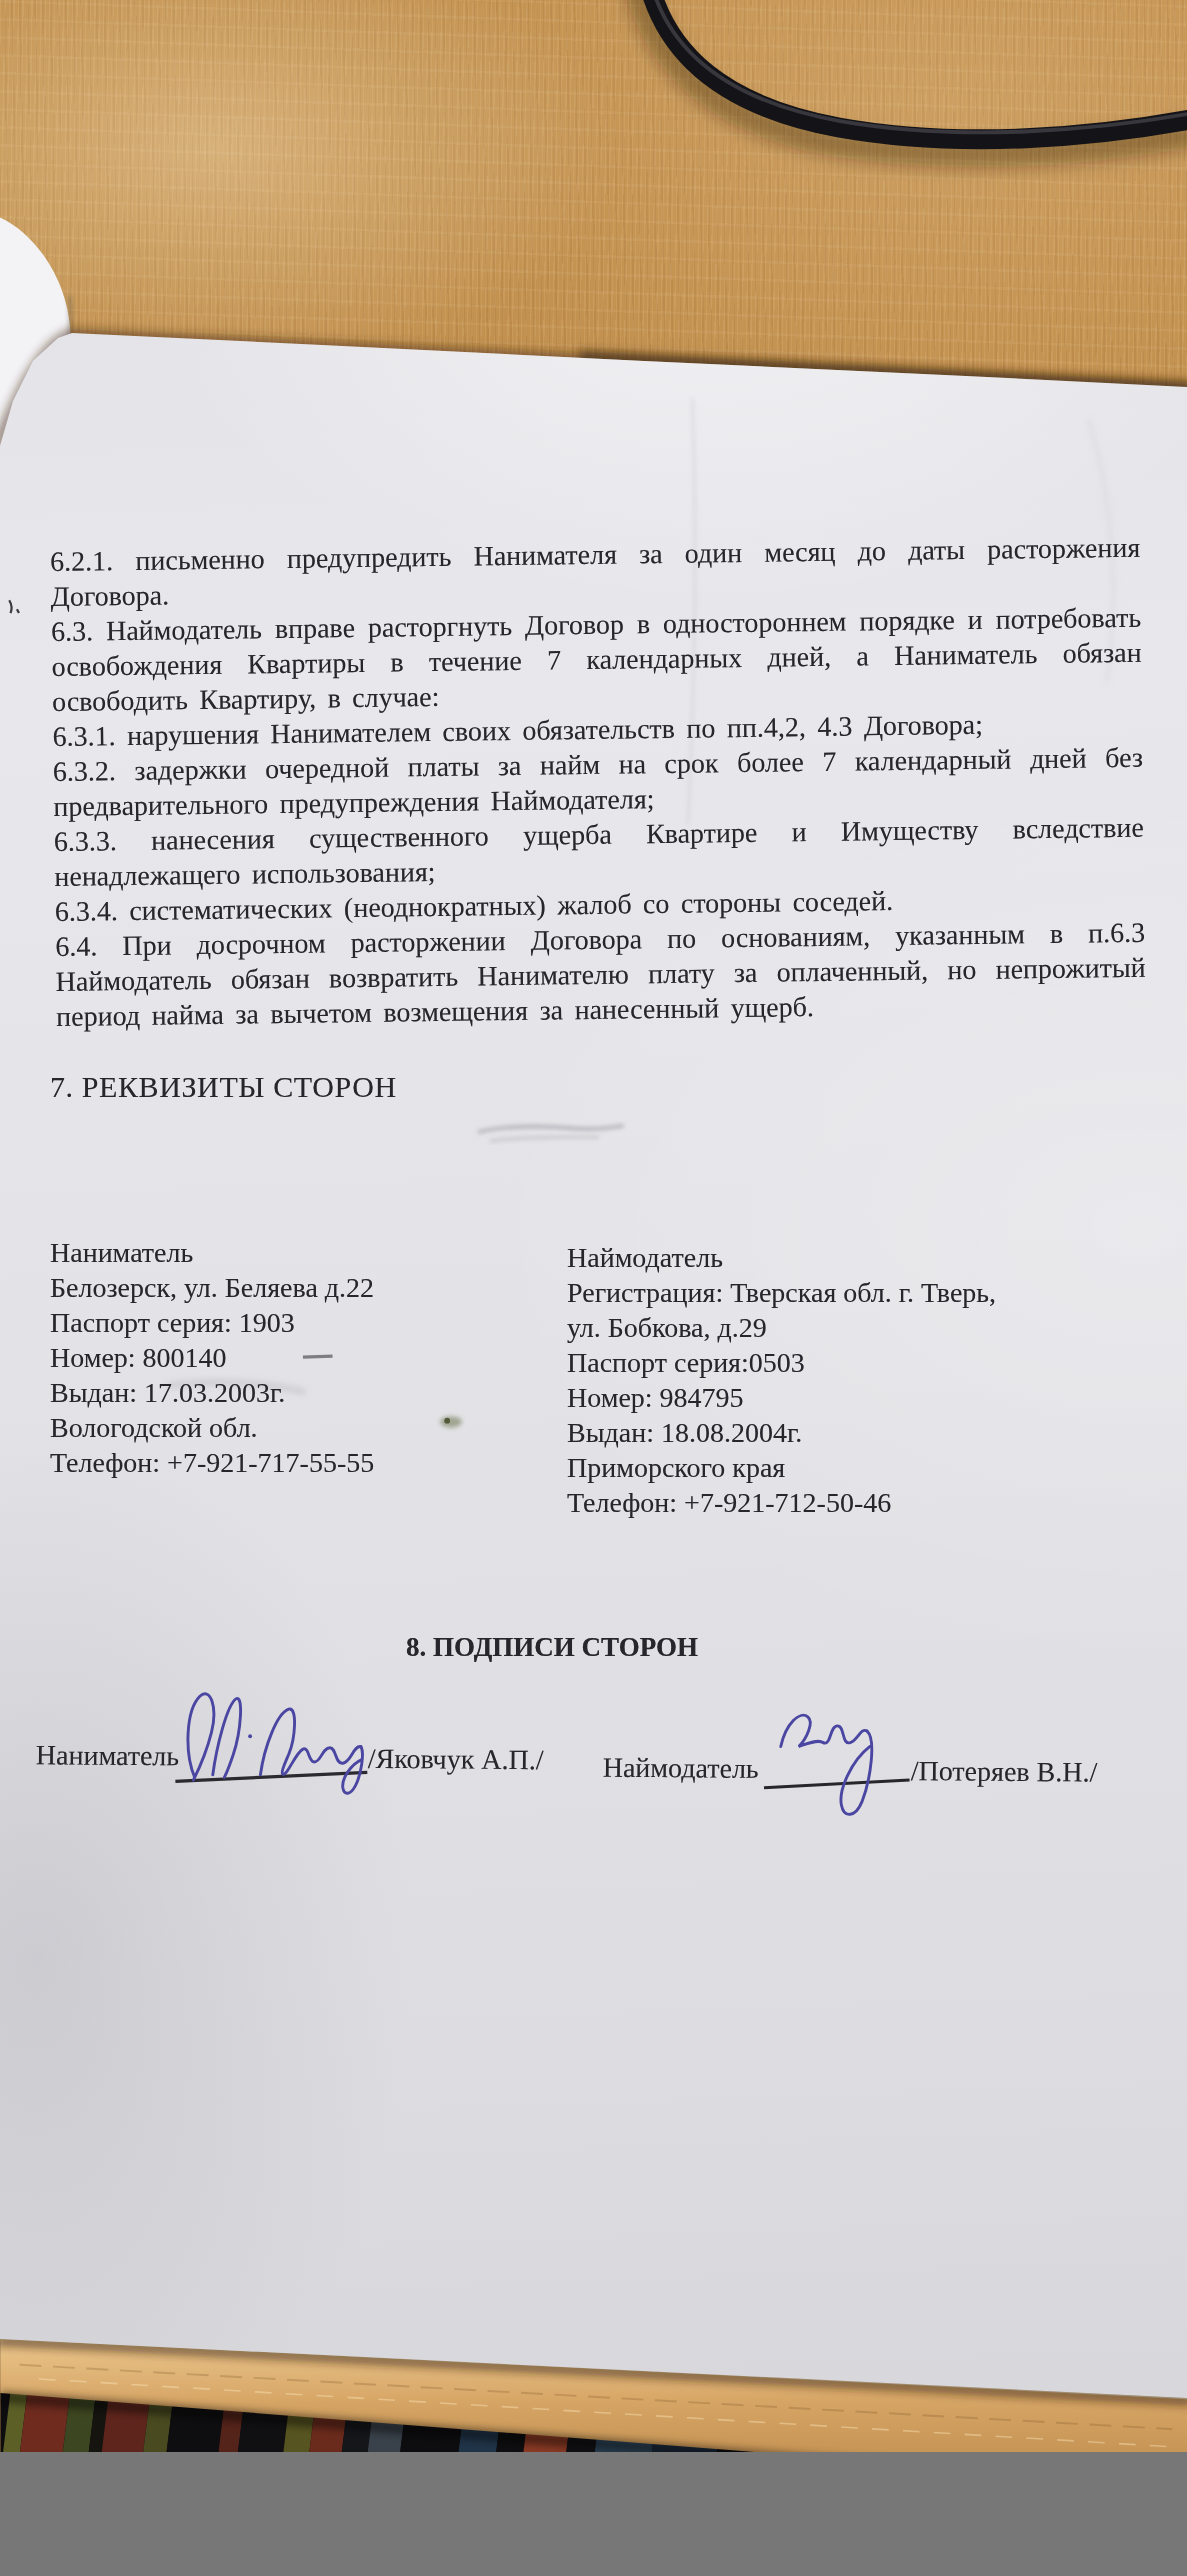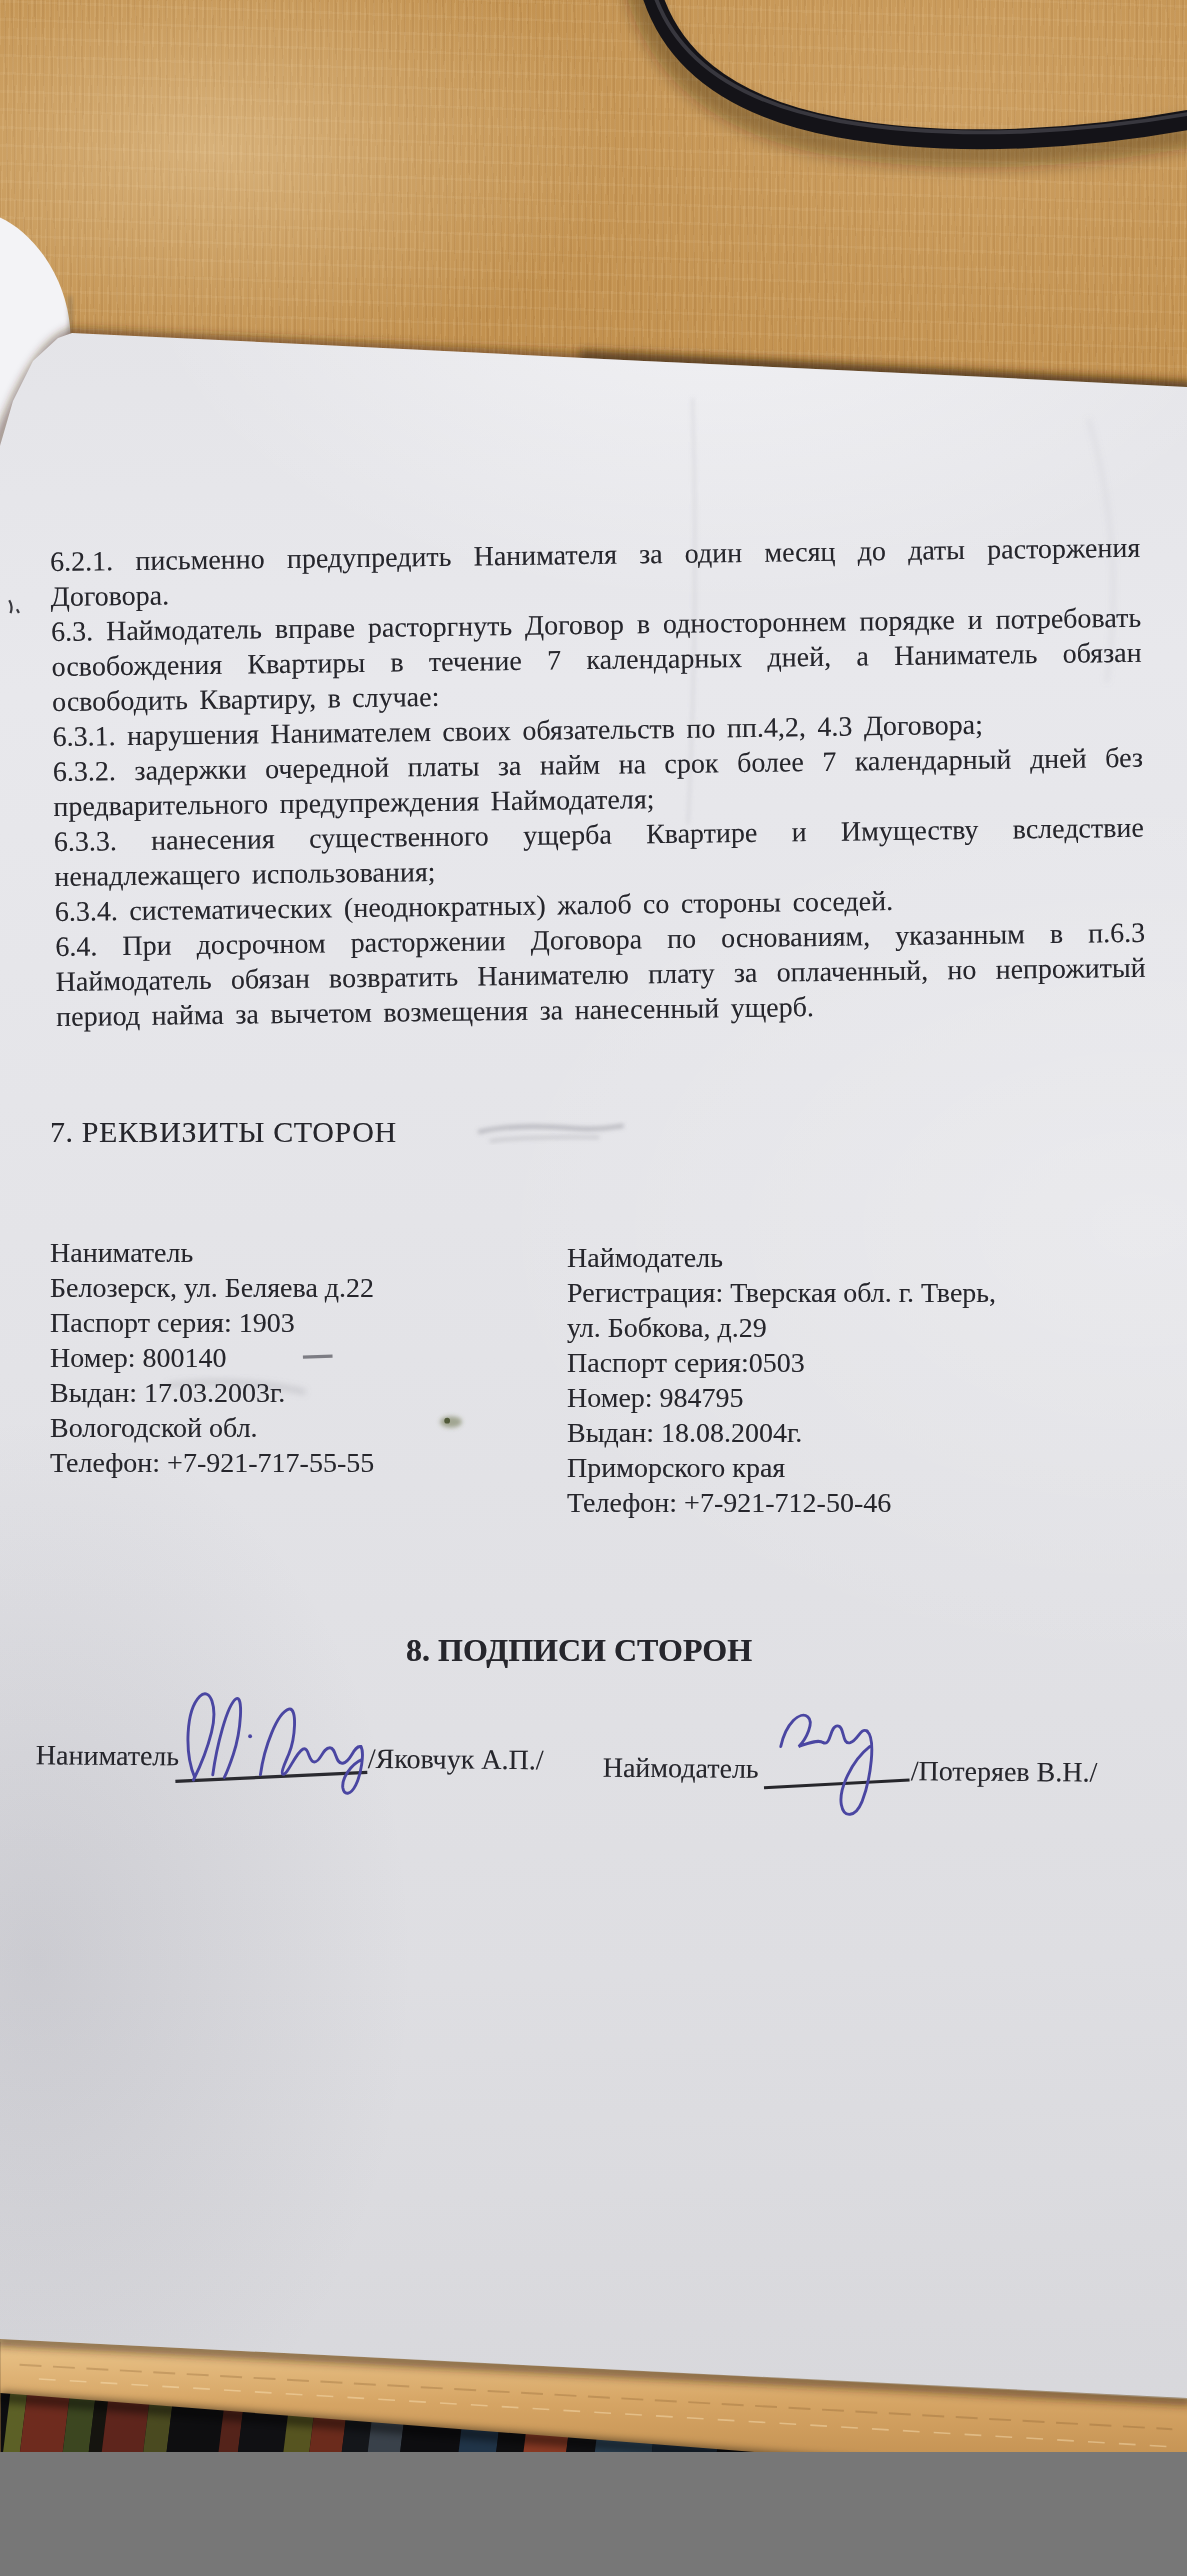--- a/index.html
+++ b/index.html
@@ -33,27 +33,27 @@
   .textlayer{position:absolute;inset:0;z-index:4;color:#26262c;}
   .siglayer{position:absolute;inset:0;z-index:5;}
   
   .body-block{
     position:absolute;left:50px;top:544px;width:1090px;
     font-size:28px;line-height:35px;text-align:justify;word-spacing:4.5px;
     transform:rotate(-0.75deg);transform-origin:0 0;
     text-shadow:0 0 0.6px rgba(40,40,45,0.35);
   }
   .body-block p{margin:0;}
-  .sec7{position:absolute;left:50px;top:1115px;font-size:30px;letter-spacing:0.6px;white-space:nowrap;
+  .sec7{position:absolute;left:50px;top:1070px;font-size:30px;letter-spacing:0.6px;white-space:nowrap;
         text-shadow:0 0 0.6px rgba(40,40,45,0.35);}
   .col{position:absolute;font-size:28px;line-height:35px;text-shadow:0 0 0.6px rgba(40,40,45,0.3);}
   .col div{white-space:nowrap;}
   .col-tenant{left:50px;top:1235px;}
   .col-landlord{left:567px;top:1240px;}
-  .sec8{position:absolute;left:406px;top:1632px;font-size:32px;font-weight:700;white-space:nowrap;
+  .sec8{position:absolute;left:406px;top:1632px;font-size:27px;font-weight:700;white-space:nowrap;
         text-shadow:0 0 0.6px rgba(30,30,35,0.5);}
   .signrow{position:absolute;left:0;top:0;width:1188px;height:129px;transform:rotate(0.45deg);transform-origin:0 1739px;}
   .signrow span{position:absolute;font-size:28px;white-space:nowrap;text-shadow:0 0 0.6px rgba(40,40,45,0.3);}
   .lbl-tenant{left:36px;top:1739px;}
   .name-tenant{left:368px;top:1740px;}
   .lbl-landlord{left:603px;top:1747px;}
   .name-landlord{left:911px;top:1748px;}
 </style>
 </head>
 <body>

